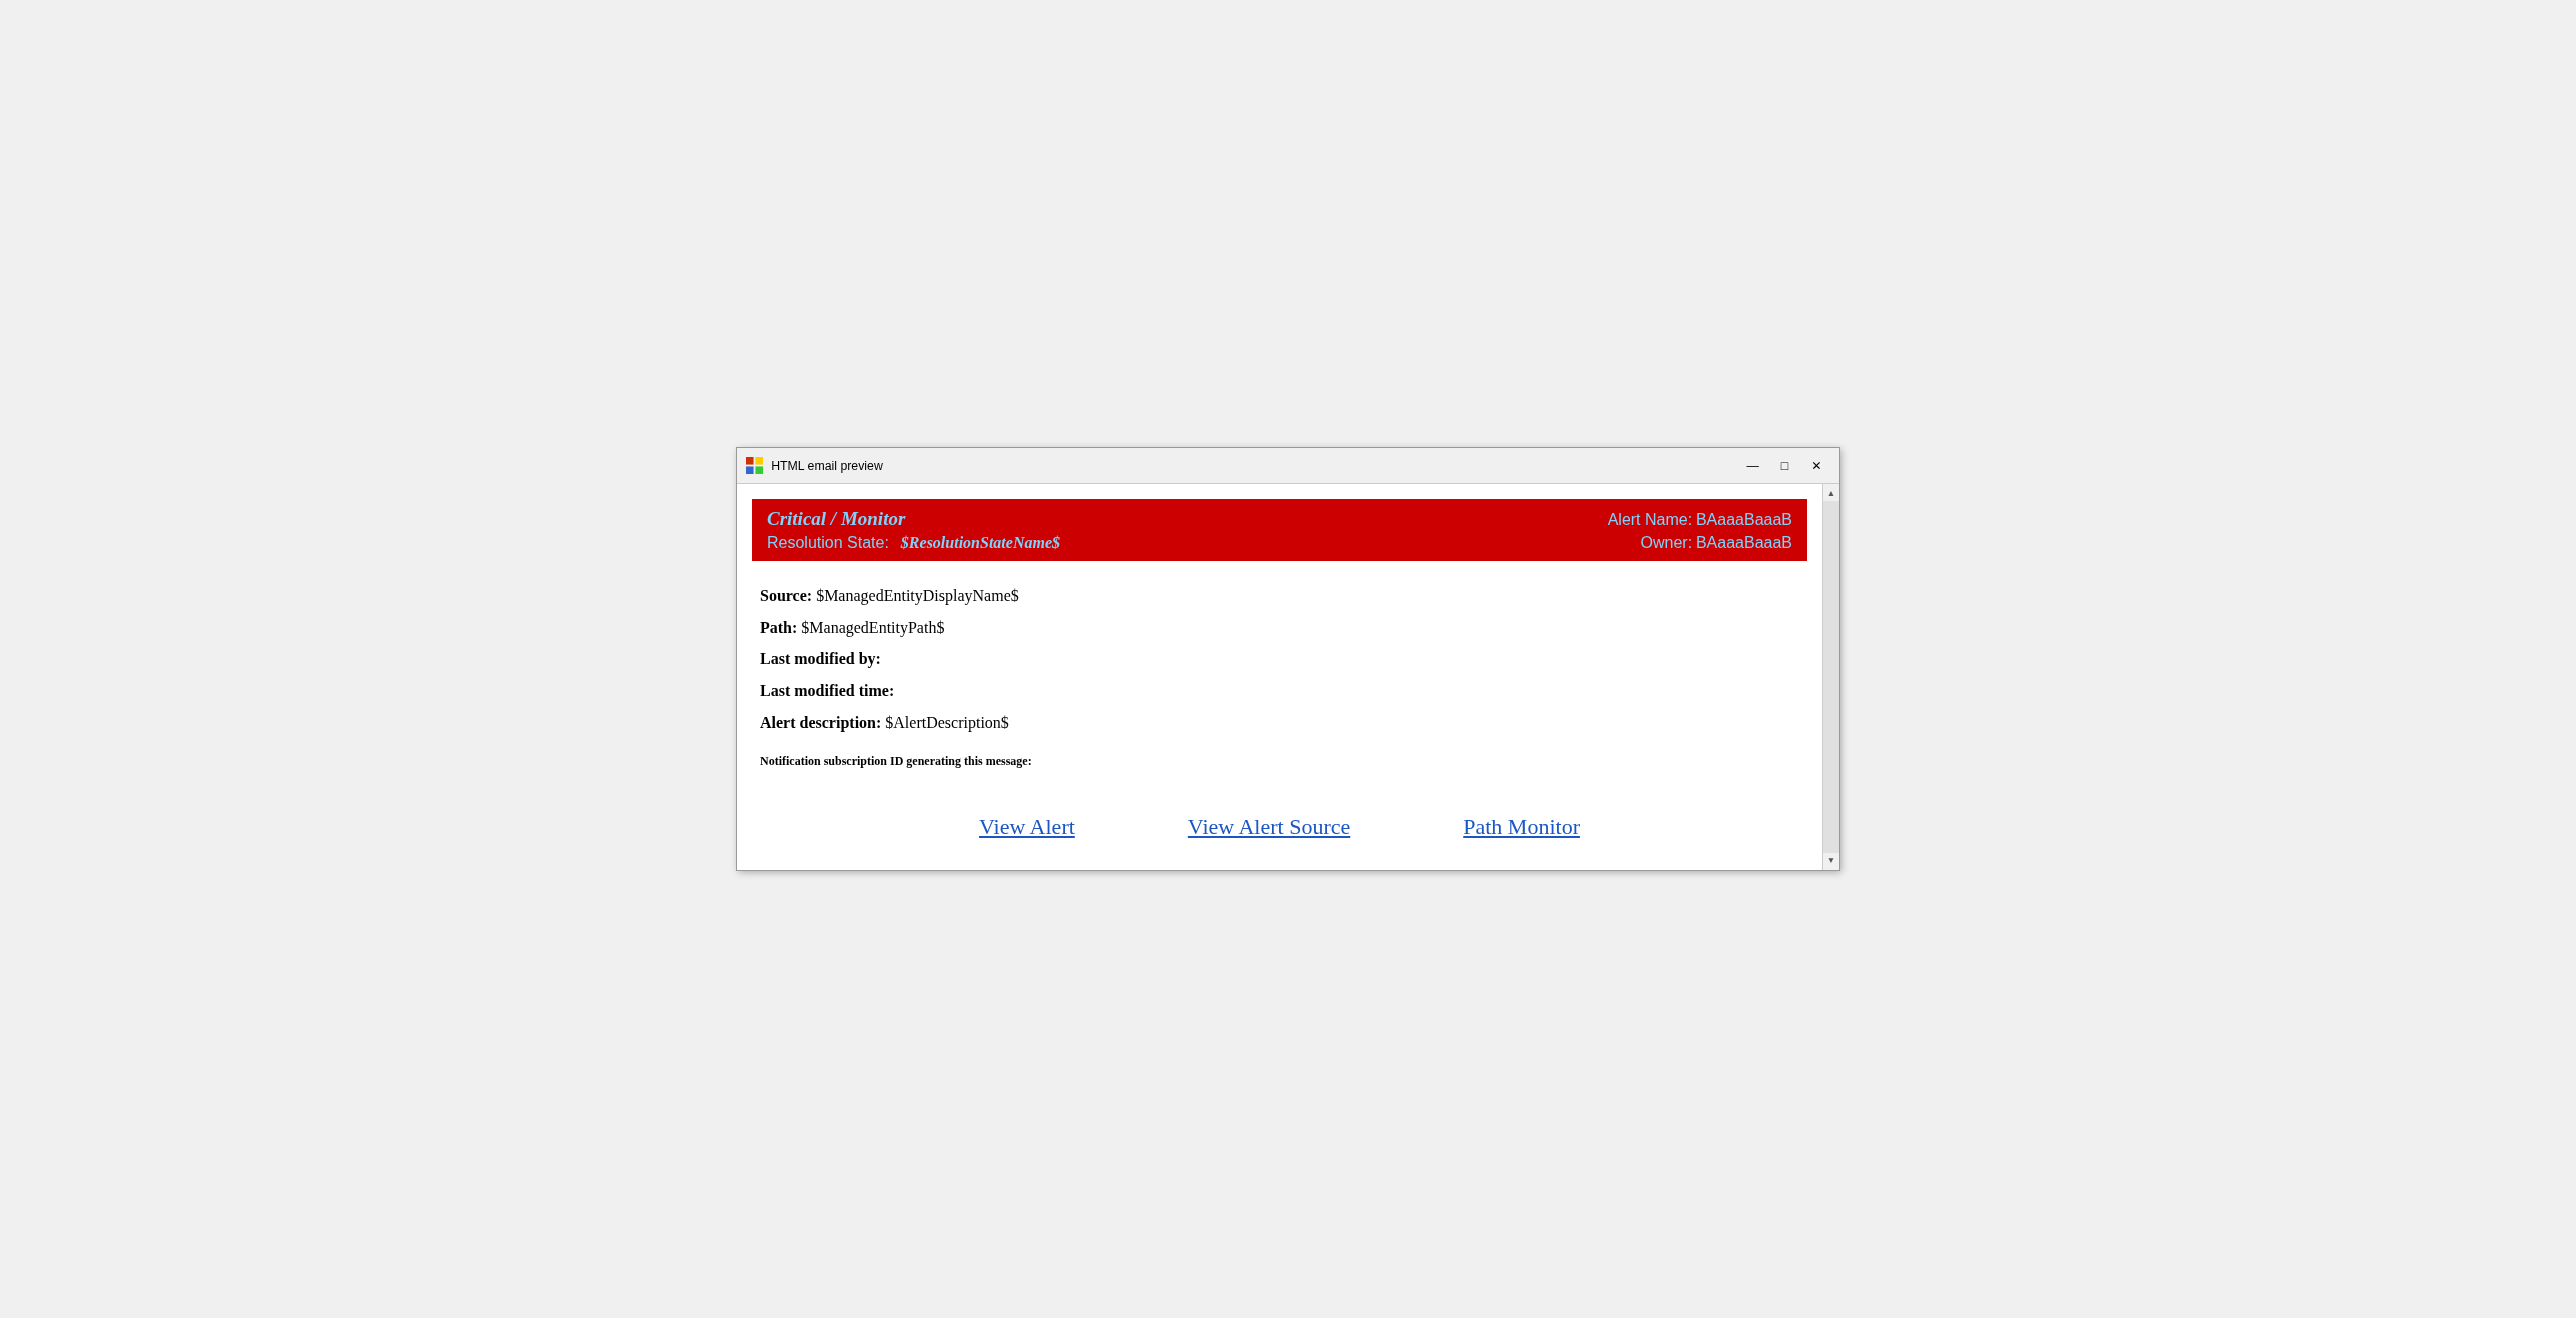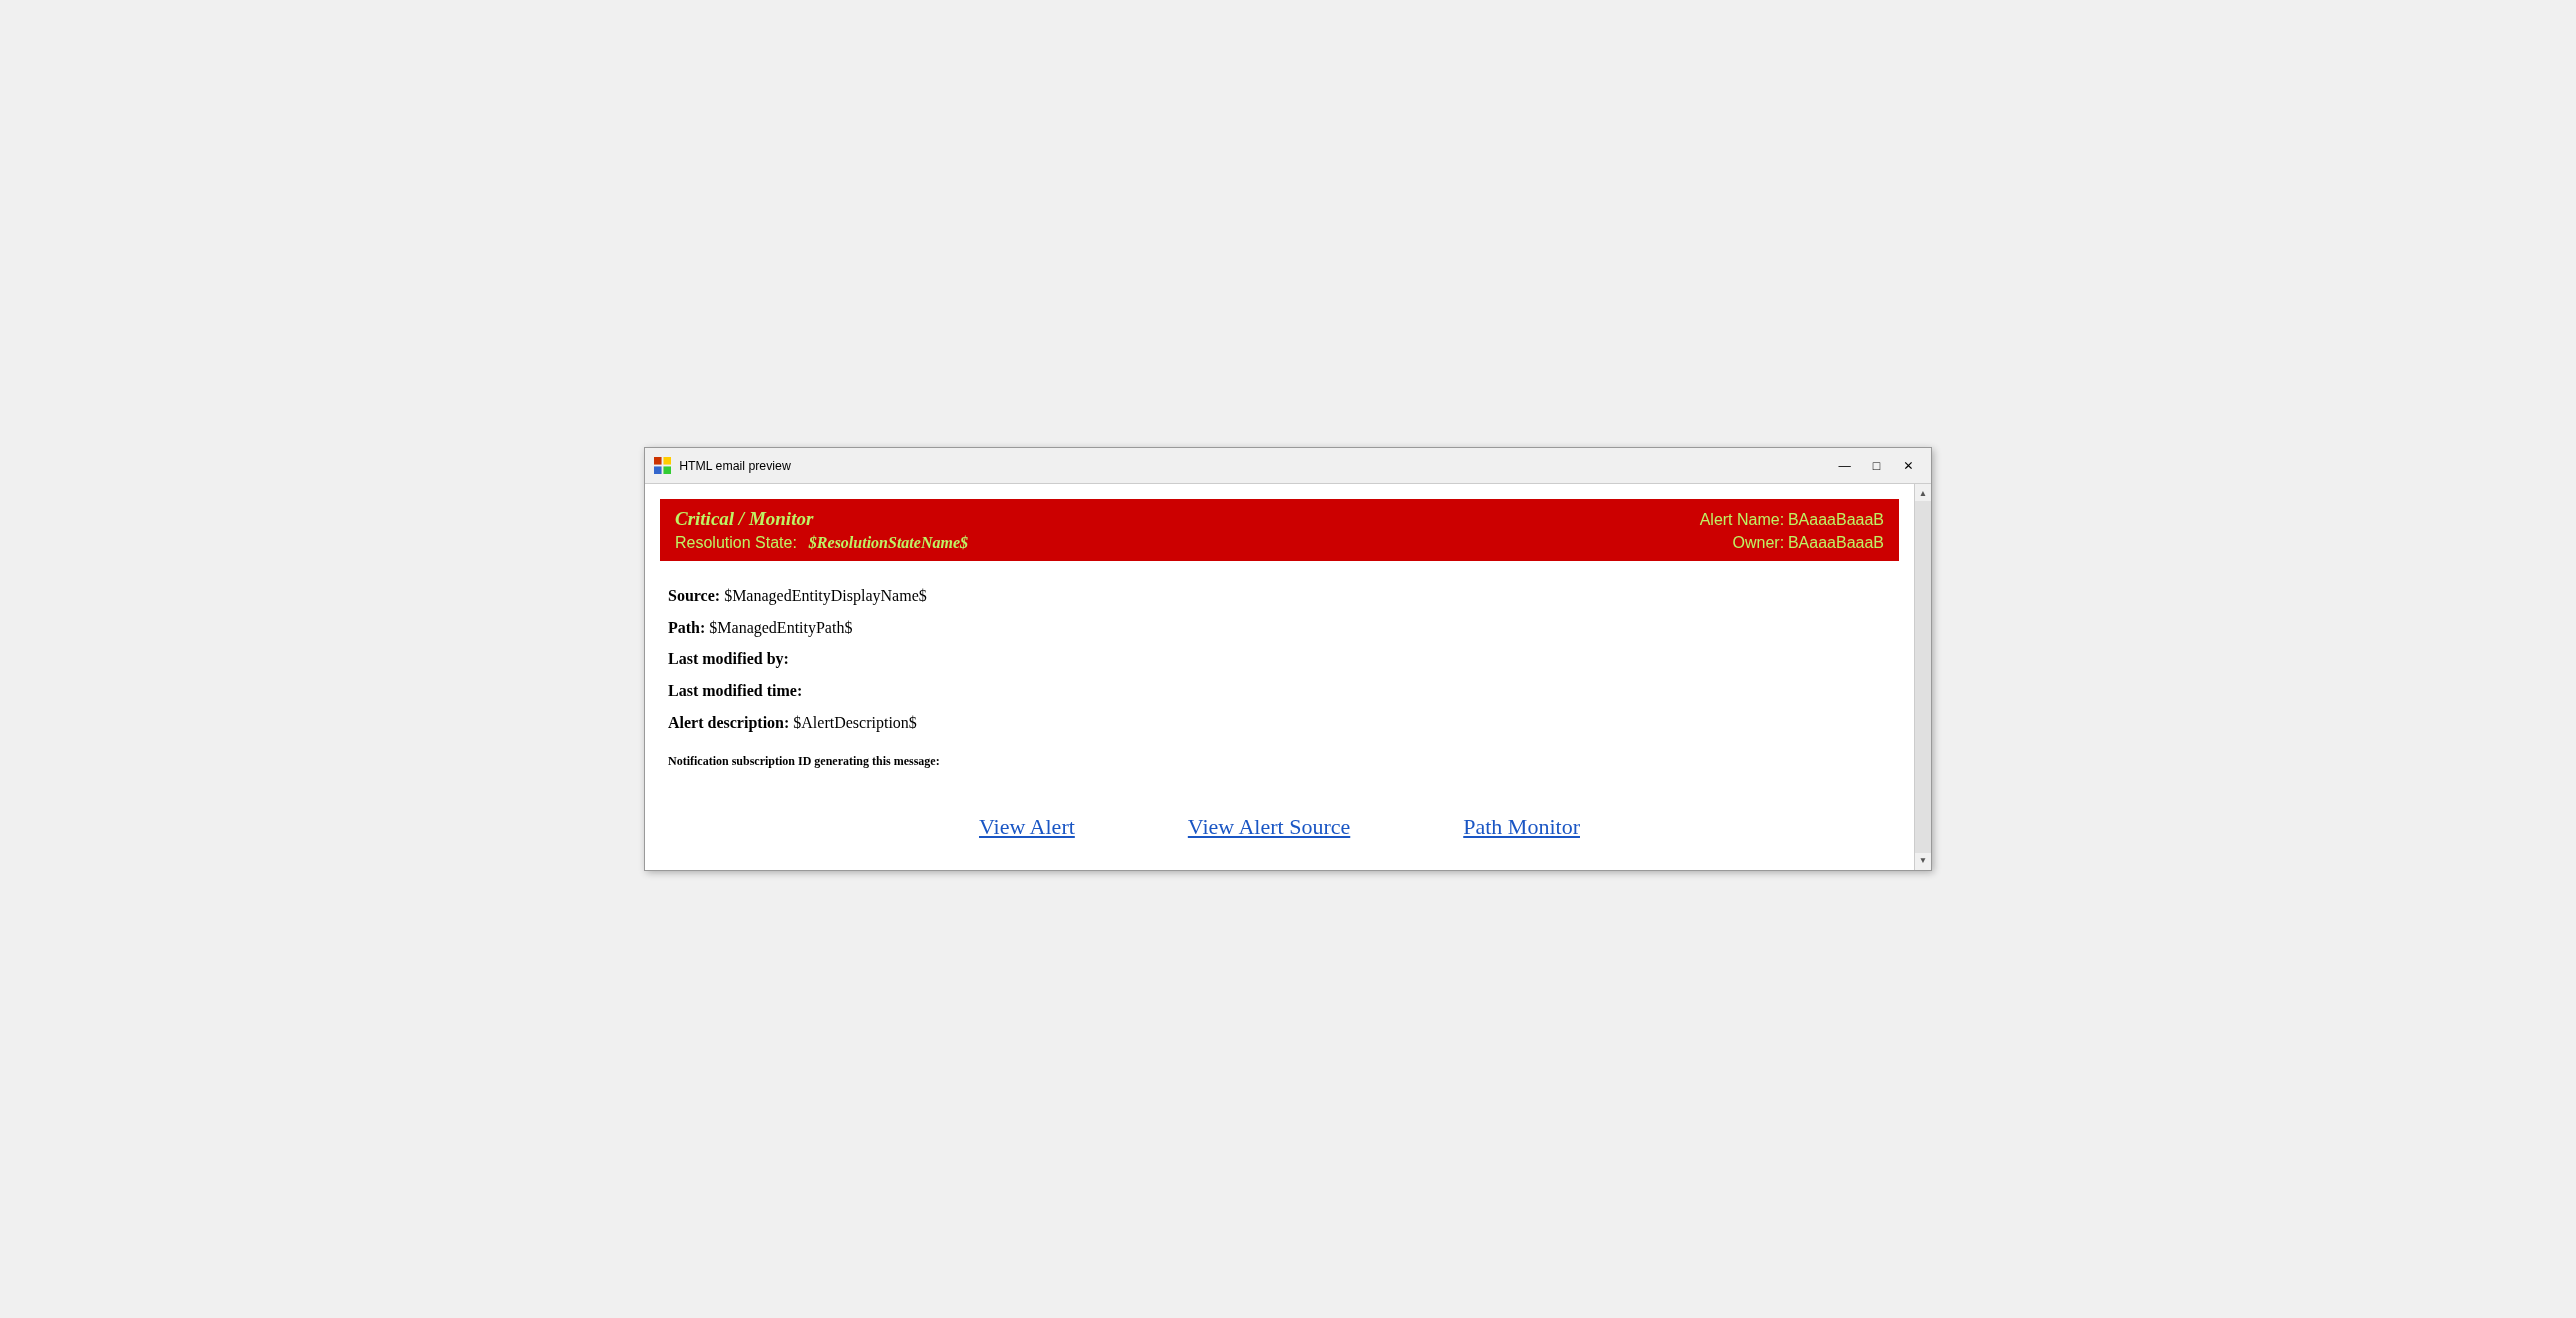--- a/index.html
+++ b/index.html
@@ -11,21 +11,21 @@
     body {
       background: #f0f0f0;
       font-family: 'Segoe UI', Arial, sans-serif;
       display: flex;
       justify-content: center;
       align-items: center;
       min-height: 100vh;
     }
 
     .window {
-      width: 1288px;
+      width: 1104px;
       background: #ffffff;
       border: 0.9px solid #999;
       box-shadow: 1.9px 1.9px 7.6px rgba(0,0,0,0.3);
       display: flex;
       flex-direction: column;
     }
 
     .title-bar {
       display: flex;
       align-items: center;
@@ -114,21 +114,21 @@
 
     .scroll-track {
       flex: 1;
       width: 100%;
       background: #e0e0e0;
     }
 
     
     .alert-header {
       background: #cc0000;
-      color: #bef264;
+      color: #7dd3fc;
       padding: 9.4px 15px 9.4px 15px;
       margin: 15px 15px 0 15px;
     }
 
     .alert-header-row {
       display: flex;
       align-items: baseline;
       margin-bottom: 3.8px;
     }
 

